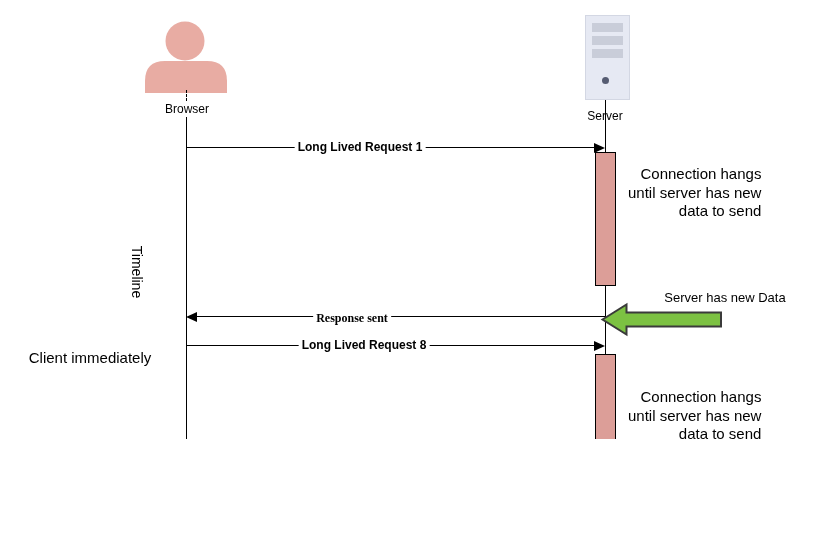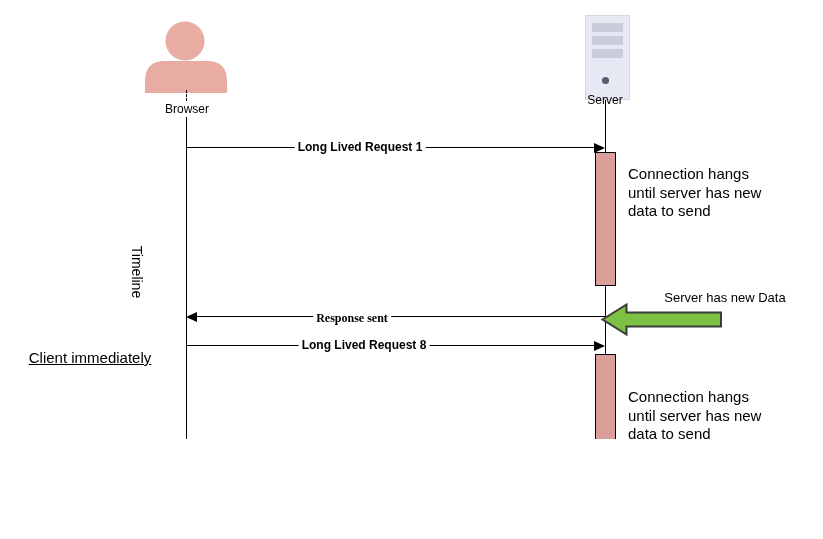--- a/index.html
+++ b/index.html
@@ -15,23 +15,23 @@
   .hline{position:absolute;height:0;border-top:1.5px solid var(--line);}
   .ah{position:absolute;width:0;height:0;}
   .ah-right{border-top:5px solid transparent;border-bottom:5px solid transparent;border-left:11px solid var(--line);}
   .ah-left{border-top:5px solid transparent;border-bottom:5px solid transparent;border-right:11px solid var(--line);}
   .ah-down{border-left:5px solid transparent;border-right:5px solid transparent;border-top:11px solid var(--line);}
   .actor-label{position:absolute;transform:translate(-50%,-50%);font-size:12px;padding:0 3px;white-space:nowrap;}
   .msg-label{position:absolute;transform:translate(-50%,-50%);font-size:12px;font-weight:bold;
              background:#fff;padding:0 3px;white-space:nowrap;}
   .activation{position:absolute;left:595px;width:19px;background:var(--activation-fill);border:1.5px solid var(--line);}
   .note{position:absolute;font-size:15px;line-height:18.5px;white-space:nowrap;}
-  .note span{display:block;}
+  .note span{display:block;text-align:right;}
   .center-note{position:absolute;transform:translate(-50%,-50%);font-size:15px;line-height:18px;
-               text-align:center;white-space:nowrap;text-decoration:underline;}
+               text-align:center;white-space:nowrap;}
   .annot{position:absolute;transform:translate(-50%,-50%);font-size:13px;white-space:nowrap;margin-left:20px;}
   .timeline{position:absolute;transform:translate(-50%,-50%) rotate(90deg);font-size:14px;white-space:nowrap;}
   .server-box{position:absolute;left:585px;top:15px;width:45px;height:85px;background:var(--server-fill);
               border:1px solid #d3d7e3;box-sizing:border-box;}
   .server-bar{position:absolute;left:6px;width:31px;height:9px;background:var(--server-bars);}
   .server-dot{position:absolute;left:16px;top:61px;width:7px;height:7px;border-radius:50%;background:var(--server-dot);}
 </style>
 </head>
 <body>
 
@@ -42,21 +42,21 @@
     <path d="M0 72 V60 Q0 40 20 40 H62 Q82 40 82 60 V72 Z" fill="var(--actor)"></path>
   </svg>
   <div class="actor-label" style="left:187px;top:109px;background:#fff;">Browser</div>
 
   <div class="server-box">
     <div class="server-bar" style="top:7px"></div>
     <div class="server-bar" style="top:20px"></div>
     <div class="server-bar" style="top:33px"></div>
     <div class="server-dot"></div>
   </div>
-  <div class="actor-label" style="left:605px;top:100px;">Server</div>
+  <div class="actor-label" style="left:605px;top:116px;">Server</div>
 
   <div class="vline dashed" style="left:186px;top:90px;height:11px;"></div>
   <div class="vline" style="left:186px;top:117px;height:390px;"></div>
   <div class="ah ah-down" style="left:182px;top:507px;"></div>
 
   <div class="vline" style="left:604.5px;top:100px;height:407px;"></div>
   <div class="ah ah-down" style="left:600px;top:507px;"></div>
 
   <div class="hline" style="left:187px;top:147px;width:409px;"></div>
   <div class="ah ah-right" style="left:594px;top:143px;"></div>

